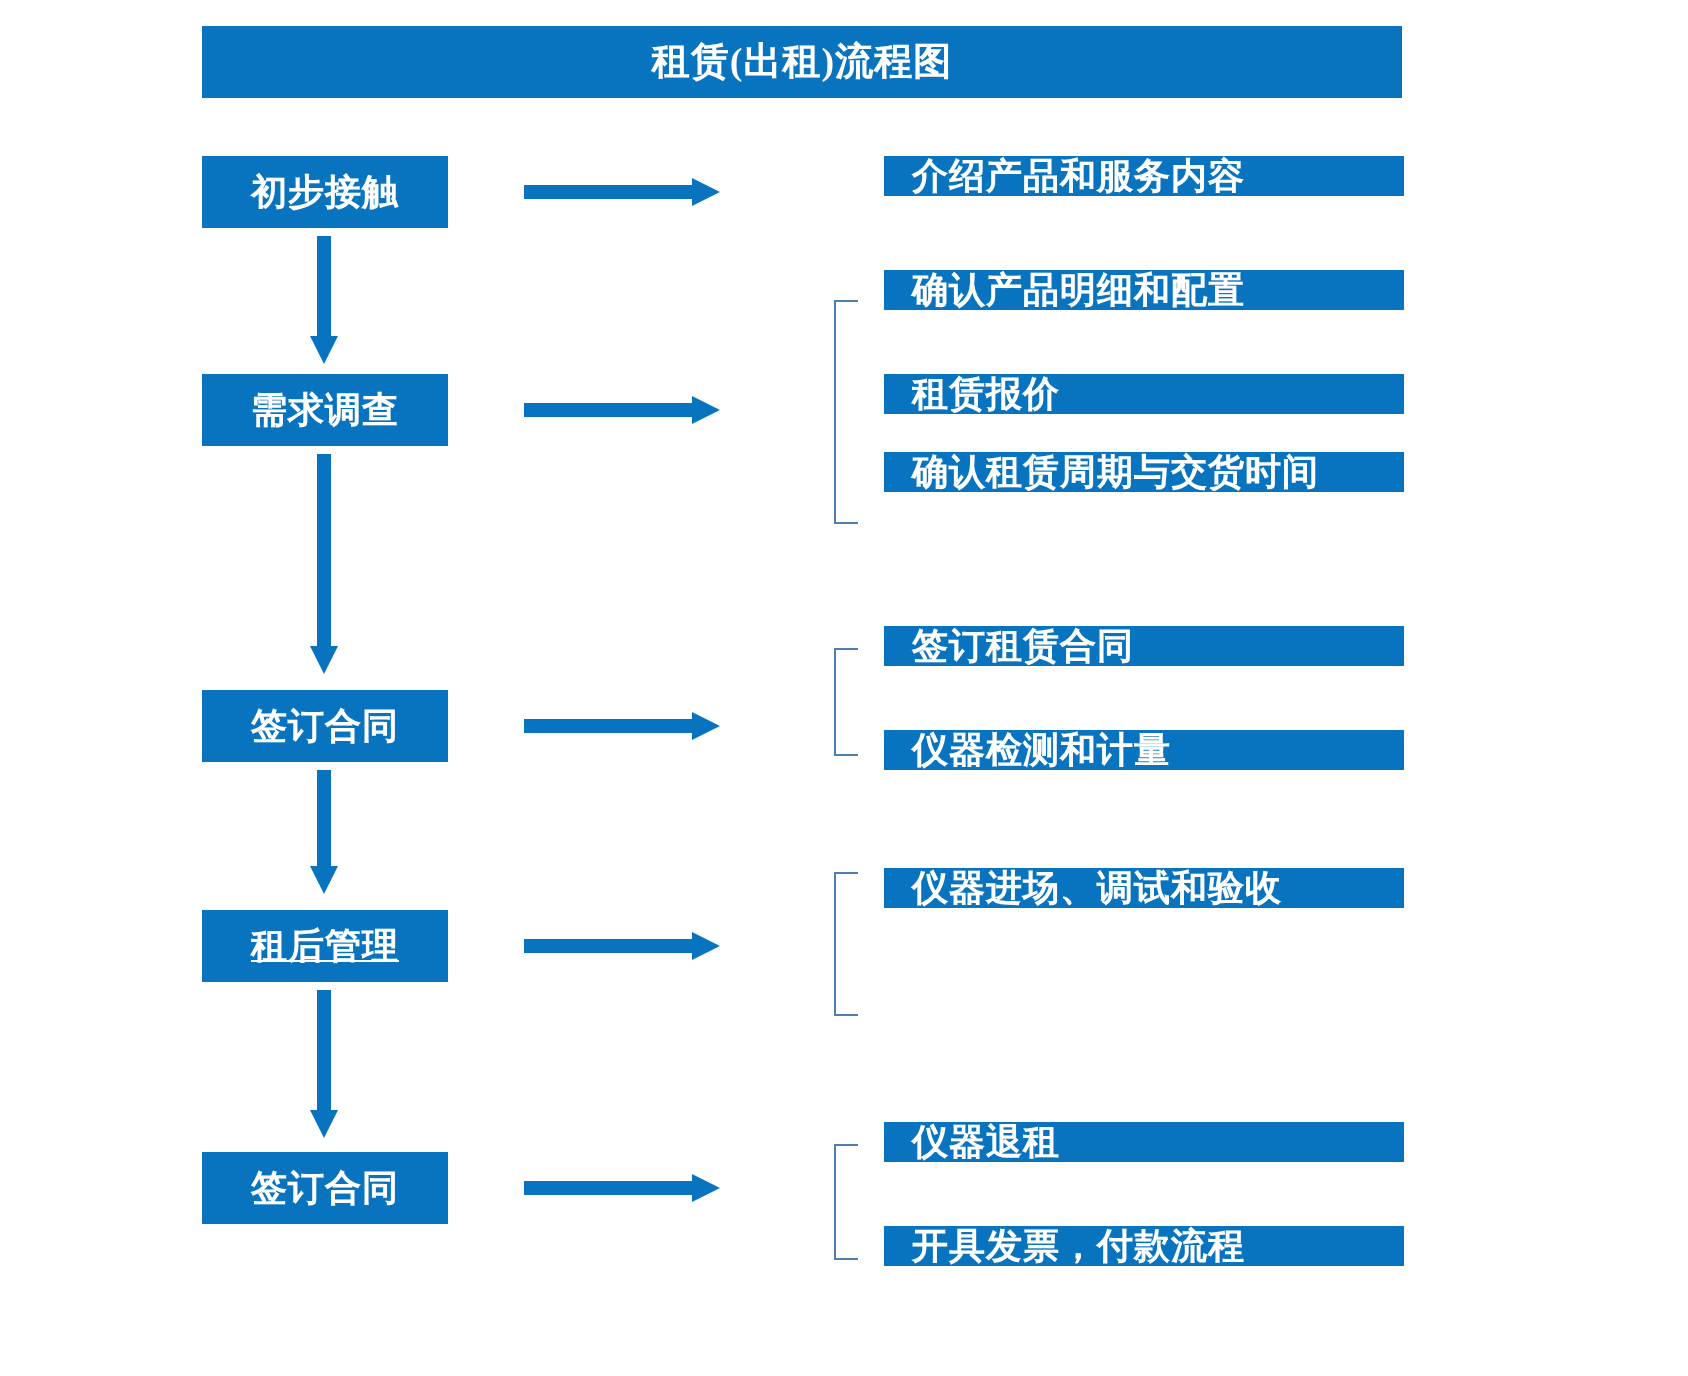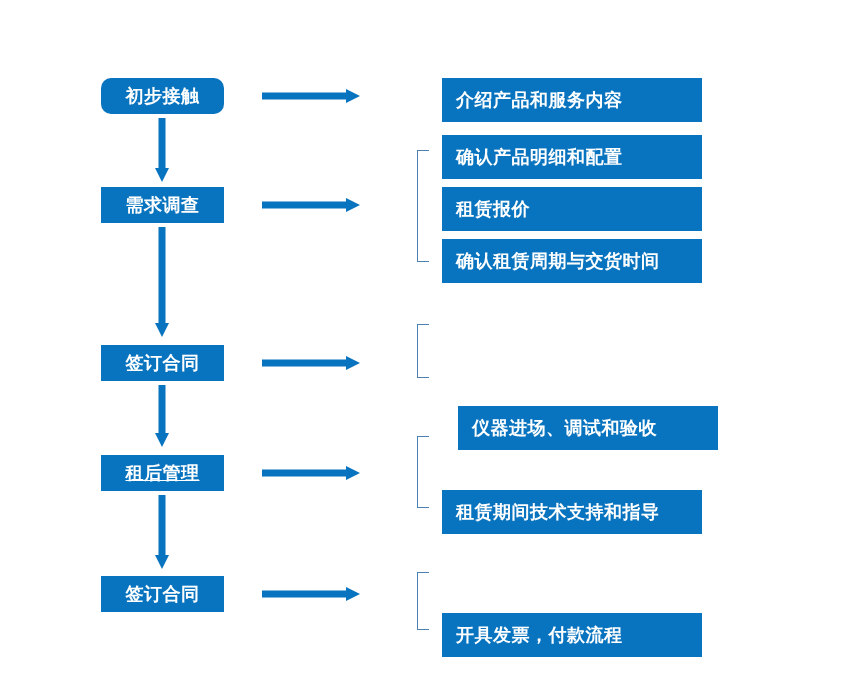--- a/index.html
+++ b/index.html
@@ -41,21 +41,21 @@
   }
   .stage-box {
     width: 123px;
     height: 36px;
     justify-content: center;
     font-size: 18px;
   }
   .detail-box {
     left: 442px;
     width: 260px;
-    height: 44px;
+    height: 20px;
     justify-content: flex-start;
     padding-left: 14px;
     font-size: 18px;
   }
   .arrow-h {
     position: absolute;
     width: 100px;
     height: 18px;
   }
   .arrow-v {
@@ -68,22 +68,23 @@
     border: 1.4px solid #4d7fb3;
     border-right: none;
     box-sizing: border-box;
   }
 </style>
 </head>
 <body>
 
 <div id="canvas">
 
+  <div class="box title-banner">租赁(出租)流程图</div>
 
-  <div class="box stage-box" style="left:101px; top:78px;border-radius:10px;">初步接触</div>
+  <div class="box stage-box" style="left:101px; top:78px;">初步接触</div>
 
   <div class="box stage-box" style="left:101px; top:345px;">签订合同</div>
 
   <div class="box stage-box" style="left:101px; top:187px;">需求调查</div>
 
   <div class="box stage-box" style="left:101px; top:455px;text-decoration:underline;">租后管理</div>
 
   <div class="box stage-box" style="left:101px; top:576px;">签订合同</div>
 
   <div class="arrow-v" style="left:153px; top:118px; height:66px;">
@@ -156,24 +157,26 @@
   <div class="bracket" style="left:417px; top:436px; height:72px;"></div>
 
   <div class="bracket" style="left:417px; top:572px; height:58px;"></div>
 
   <div class="box detail-box" style="top:78px;">介绍产品和服务内容</div>
 
   <div class="box detail-box" style="top:135px;">确认产品明细和配置</div>
 
   <div class="box detail-box" style="top:187px;">租赁报价</div>
 
-  <div class="box detail-box" style="top:239px;">确认租赁周期与交货时间</div>
+  <div class="box detail-box" style="top:226px;">确认租赁周期与交货时间</div>
+
+  <div class="box detail-box" style="top:313px;">签订租赁合同</div>
+
+  <div class="box detail-box" style="top:365px;">仪器检测和计量</div>
+
+  <div class="box detail-box" style="top:434px;">仪器进场、调试和验收</div>
 
 
-
-  <div class="box detail-box" style="top:406px;margin-left:16px;">仪器进场、调试和验收</div>
-
-  <div class="box detail-box" style="top:490px;">租赁期间技术支持和指导</div>
-
+  <div class="box detail-box" style="top:561px;">仪器退租</div>
 
   <div class="box detail-box" style="top:613px;">开具发票，付款流程</div>
 
 </div>
 
 </body></html>

